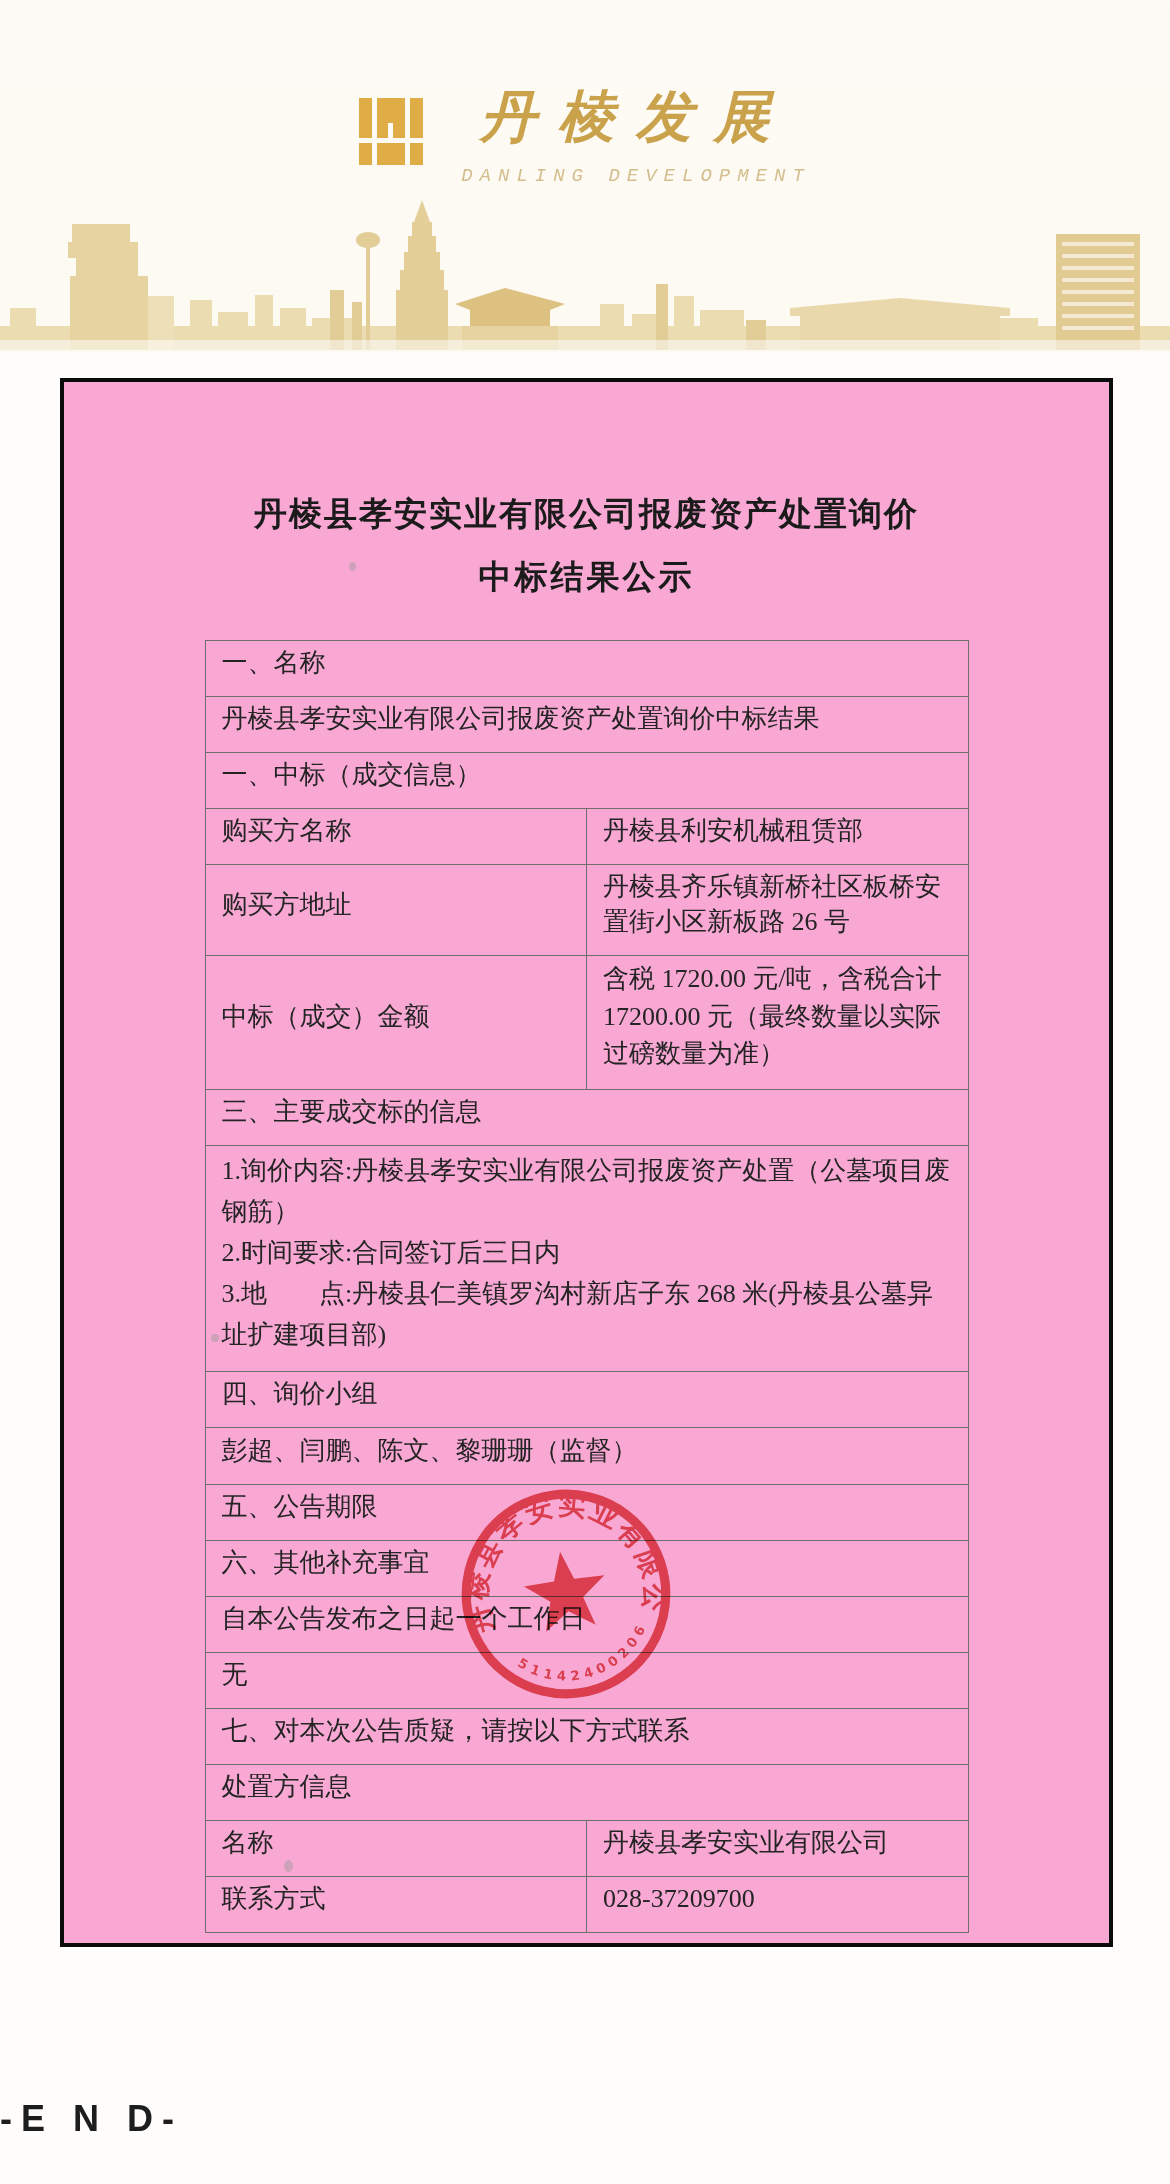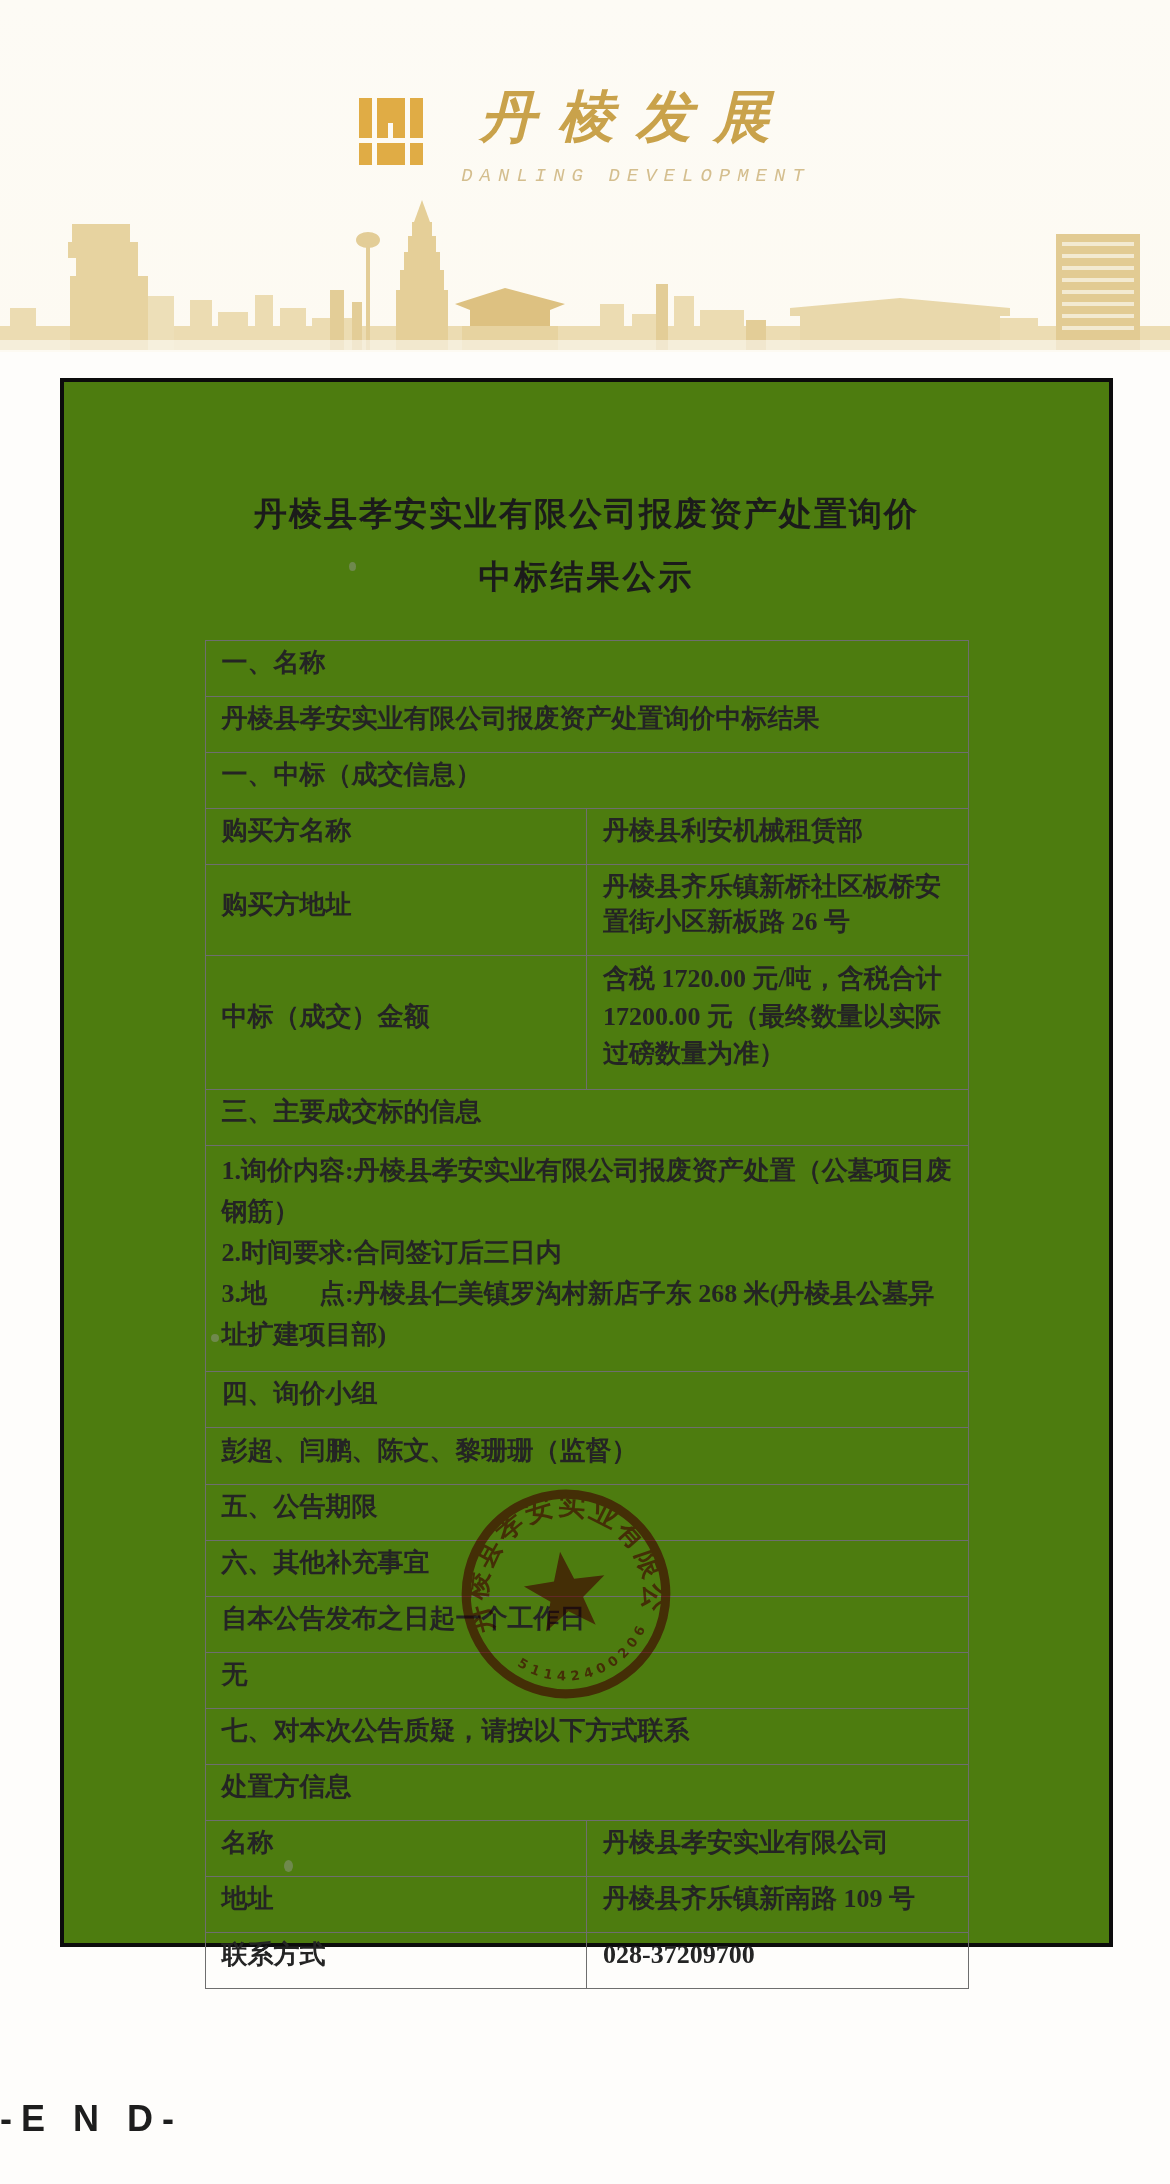--- a/index.html
+++ b/index.html
@@ -24,29 +24,29 @@
                width:5px; height:15px; background:#fdfbf5; }
   .logo-text { text-align:center; }
   .brand-name { font-size:56px; font-weight:700; color:#c9a24b;
                 letter-spacing:22px; line-height:1.05; white-space:nowrap; }
   .brand-sub { margin-top:18px; font-family:"Liberation Mono","DejaVu Sans Mono",monospace;
                font-size:19px; color:#d4be8e; letter-spacing:7px; white-space:nowrap; }
   .skyline { position:absolute; left:0; top:200px; width:1170px; height:150px; }
 
   
   .doc-box { position:absolute; left:60px; top:378px; width:1053px; height:1569px;
-             background:#4d7c0f; border:4px solid #0c0c0c; }
+             background:#f9a8d4; border:4px solid #0c0c0c; }
   .doc-title { text-align:center; font-size:33px; font-weight:700; color:#1b1b1b; }
   .doc-title.l1 { margin-top:110px; letter-spacing:2px; }
   .doc-title.l2 { margin-top:18px; letter-spacing:3px; }
 
   table.notice { border-collapse:collapse; margin:40px auto 0 auto; width:764px;
                  table-layout:fixed; font-size:26px; color:#242424; }
   table.notice td { border:1px solid #6e6e6e; padding:4px 14px 16px 16px;
-                    vertical-align:middle; overflow:hidden;font-weight:bold; }
+                    vertical-align:middle; overflow:hidden; }
   td.lbl { width:230px; }
   td.val { padding-left:22px; }
   .mline { line-height:1.58; padding:10px 0; }
 
   
   .stamp { position:absolute; left:390px; top:1100px; width:224px; height:224px;
            transform:rotate(-8deg); opacity:0.82; mix-blend-mode:multiply;
            pointer-events:none; }
 
   
@@ -209,24 +209,20 @@
     <tr style="height:47px">
           <td colspan="2">七、对本次公告质疑，请按以下方式联系</td>
         </tr>
     <tr style="height:55px">
           <td colspan="2">处置方信息</td>
         </tr>
     <tr style="height:48px">
       <td class="lbl">名称</td>
       <td class="val">丹棱县孝安实业有限公司</td>
     </tr>
-    <tr style="height:47px">
-      <td class="lbl">地址</td>
-      <td class="val">丹棱县齐乐镇新南路 109 号</td>
-    </tr>
     <tr style="height:46px">
       <td class="lbl">联系方式</td>
       <td class="val">028-37209700</td>
     </tr>
   </tbody>
     </table>
 
   <svg class="stamp" viewBox="0 0 220 220">
     <defs>
       <path id="seal-top-arc" d="M 36.7 136.7 A 78 78 0 1 1 183.3 136.7" fill="none"></path>

